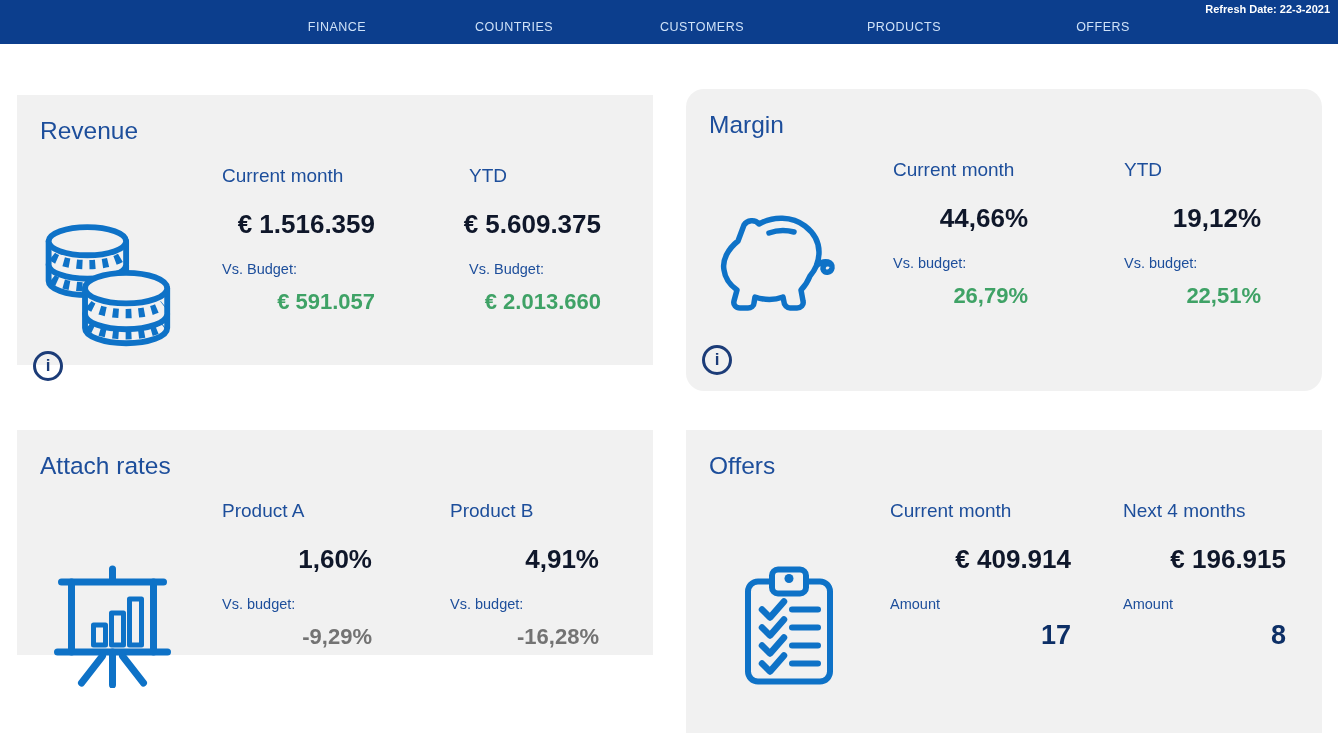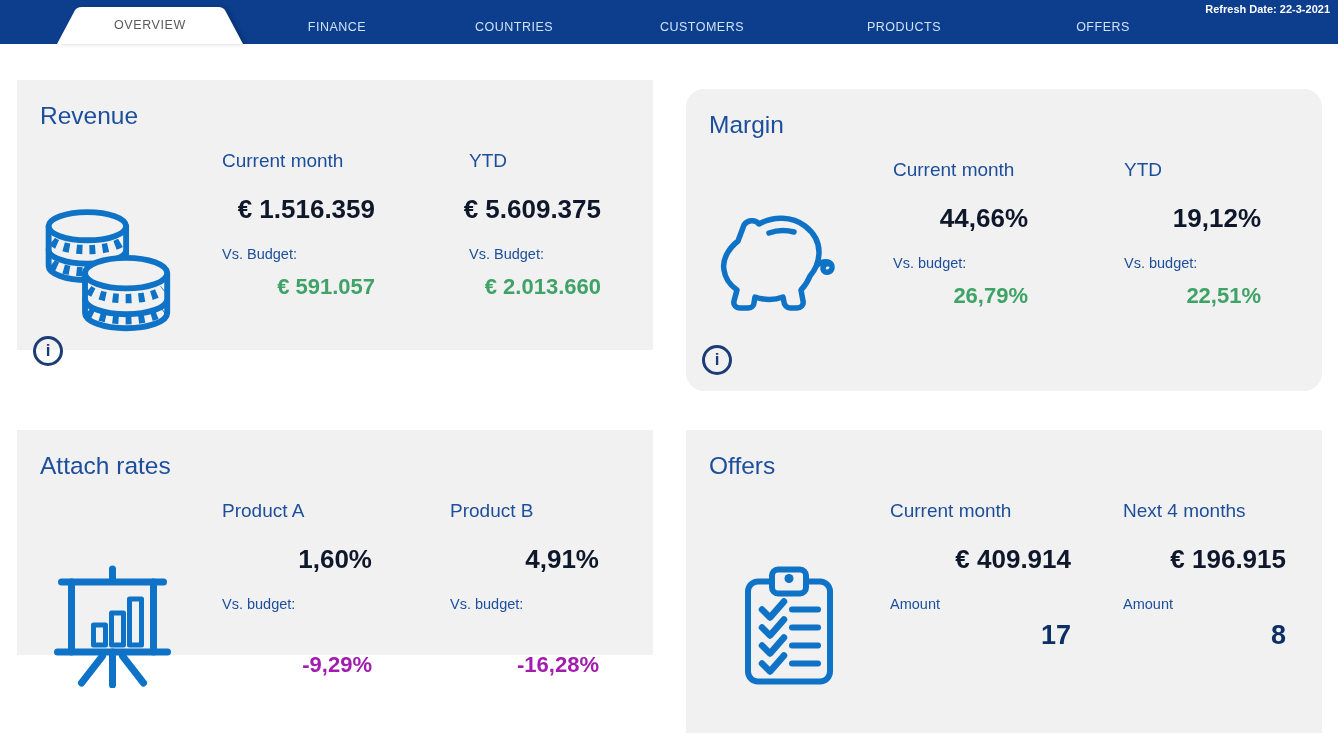--- a/index.html
+++ b/index.html
@@ -11,21 +11,21 @@
   .refresh-date{position:absolute;top:3px;right:8px;color:#ffffff;font-size:11px;font-weight:700;}
   .tab-active{position:absolute;left:57px;top:7px;width:186px;height:37px;}
   .tab-active svg{position:absolute;left:0;top:0;filter:drop-shadow(3px 0 2px rgba(0,0,0,.18));}
   .tab-active .lbl{position:absolute;left:0;top:11px;width:186px;text-align:center;
        color:#5a5a5a;font-size:12.5px;letter-spacing:.6px;}
   .nav-item{position:absolute;top:20px;transform:translateX(-50%);color:#cfe2f8;
        font-size:12.5px;letter-spacing:.5px;cursor:pointer;}
 
   
   .card{position:absolute;width:636px;background:#f1f1f1;}
-  #card-revenue{left:17px;top:80px;height:270px;}
+  #card-revenue{left:17px;top:95px;height:270px;}
   #card-margin{left:686px;top:89px;height:302px;border-radius:18px;}
   #card-attach{left:17px;top:430px;height:225px;}
   #card-offers{left:686px;top:430px;height:303px;}
 
   .card-title{position:absolute;left:23px;top:22px;margin:0;font-size:24.5px;font-weight:400;color:#1d4e9b;}
   .card-icon{position:absolute;}
   #card-revenue .card-icon{left:14px;top:118px;width:155px;height:135px;}
   #card-margin  .card-icon{left:22px;top:120px;width:150px;height:115px;}
   #card-attach  .card-icon{left:28px;top:133px;width:135px;height:125px;}
   #card-offers  .card-icon{left:46px;top:126px;width:115px;height:140px;}
@@ -34,45 +34,39 @@
   #card-revenue .col1{left:205px;width:153px;} #card-revenue .col2{left:452px;width:132px;}
   #card-margin  .col1{left:207px;width:135px;} #card-margin  .col2{left:438px;width:137px;}
   #card-attach  .col1{left:205px;width:150px;} #card-attach  .col2{left:433px;width:149px;}
   #card-offers  .col1{left:204px;width:181px;} #card-offers  .col2{left:437px;width:163px;}
 
   .col-header{position:absolute;top:70px;left:0;font-size:19px;color:#1d4e9b;white-space:nowrap;}
   .col-value{position:absolute;top:114px;right:0;font-size:26px;font-weight:700;color:#0f172a;white-space:nowrap;}
   .delta-label{position:absolute;top:166px;left:0;font-size:14.5px;color:#1d4e9b;white-space:nowrap;}
   .delta-value{position:absolute;top:194px;right:0;font-size:22px;font-weight:700;white-space:nowrap;}
   .delta-value.green{color:#3fa266;}
-  .delta-value.red{color:#a21caf;margin-top:28px;}
+  .delta-value.red{color:#737373;}
   .delta-value.navy{color:#0d2f66;font-size:27px;top:190px;}
 
   .info-btn{position:absolute;left:16px;top:256px;width:30px;height:30px;border-radius:50%;
        border:3px solid #1c3c78;background:transparent;box-sizing:border-box;cursor:pointer;
        color:#1c3c78;font-size:17px;font-weight:700;line-height:22px;text-align:center;padding:0;
        font-family:"Liberation Sans","DejaVu Sans",sans-serif;}
 
   .icon-stroke{stroke:#0e72c7;fill:none;stroke-linecap:round;stroke-linejoin:round;}
   .icon-fill-bg{fill:#f1f1f1;}
 </style>
 </head>
 <body>
 
 <div id="app">
 
   <div class="nav">
     <div class="refresh-date">Refresh Date: 22-3-2021</div>
 
-    <div class="tab-active">
-      <svg width="186" height="37" viewBox="0 0 186 37">
-        <path d="M0,37 L17,5 Q19,0 25,0 L161,0 Q167,0 169,5 L186,37 Z" fill="#ffffff"></path>
-      </svg>
-      <span class="lbl">OVERVIEW</span>
-    </div>
 
     <span class="nav-item" style="left:337px">FINANCE</span>
     <span class="nav-item" style="left:514px">COUNTRIES</span>
     <span class="nav-item" style="left:702px">CUSTOMERS</span>
     <span class="nav-item" style="left:904px">PRODUCTS</span>
     <span class="nav-item" style="left:1103px">OFFERS</span>
   </div>
 
   <section class="card" id="card-revenue">
     <h2 class="card-title">Revenue</h2>

